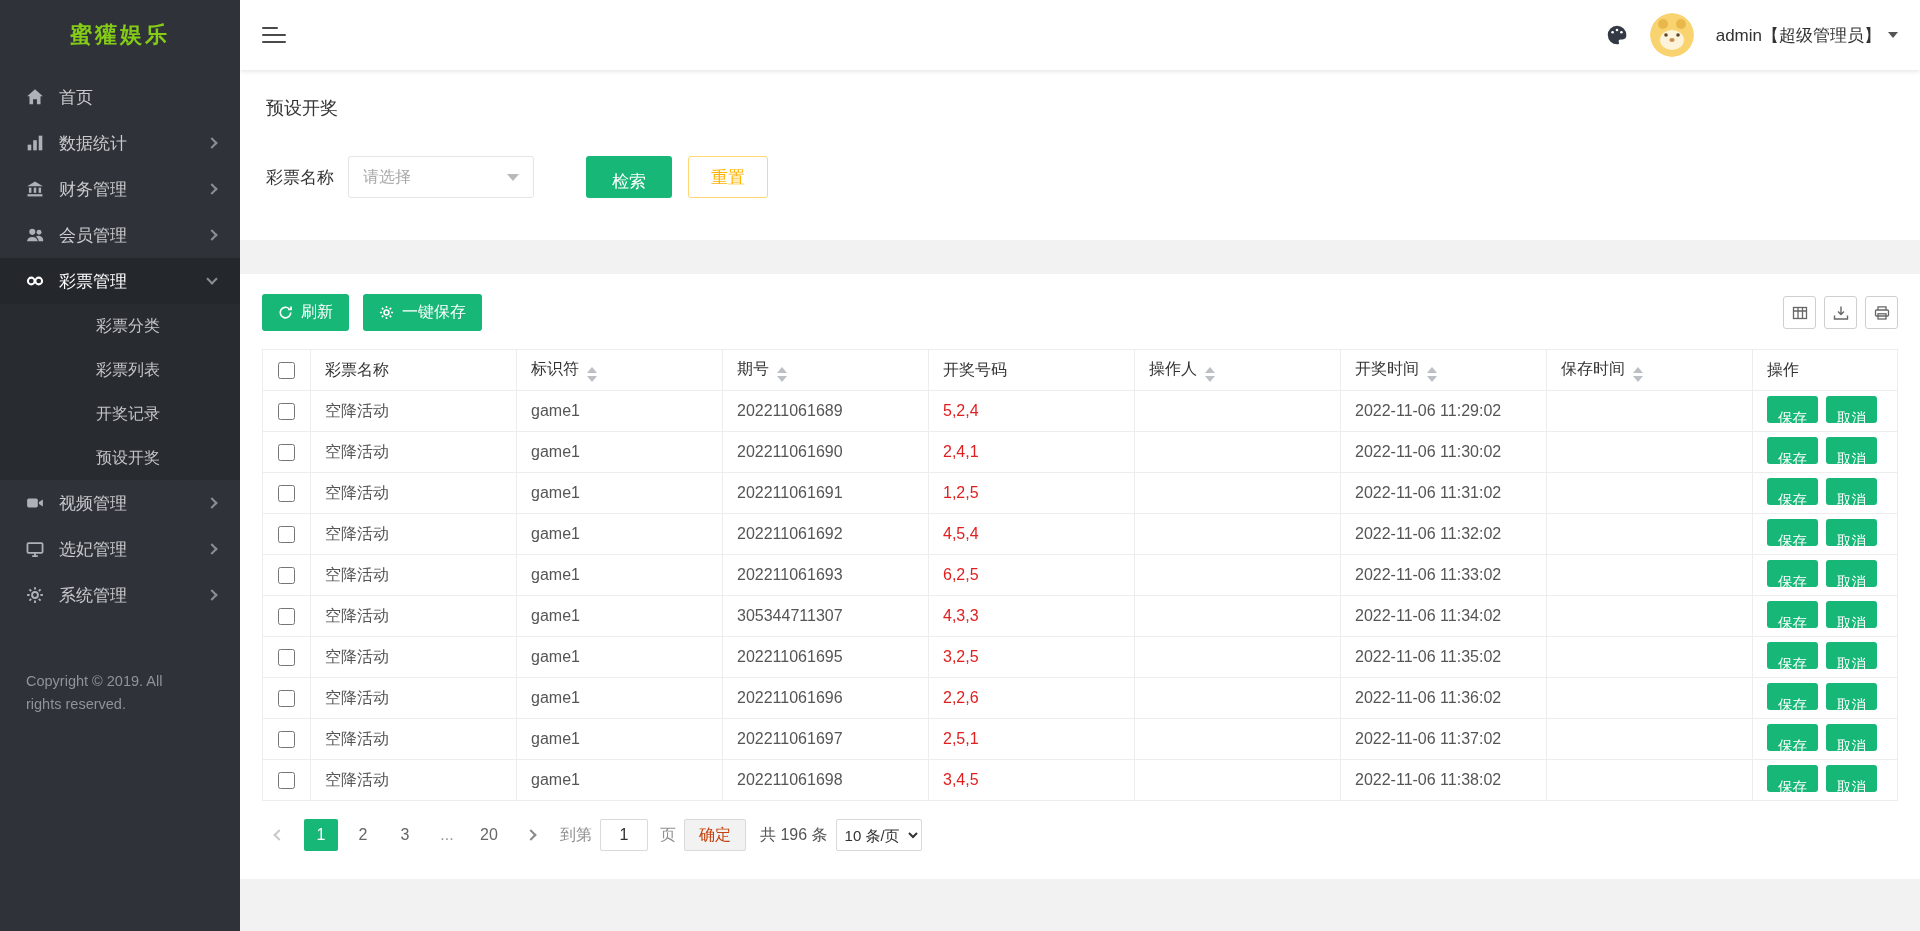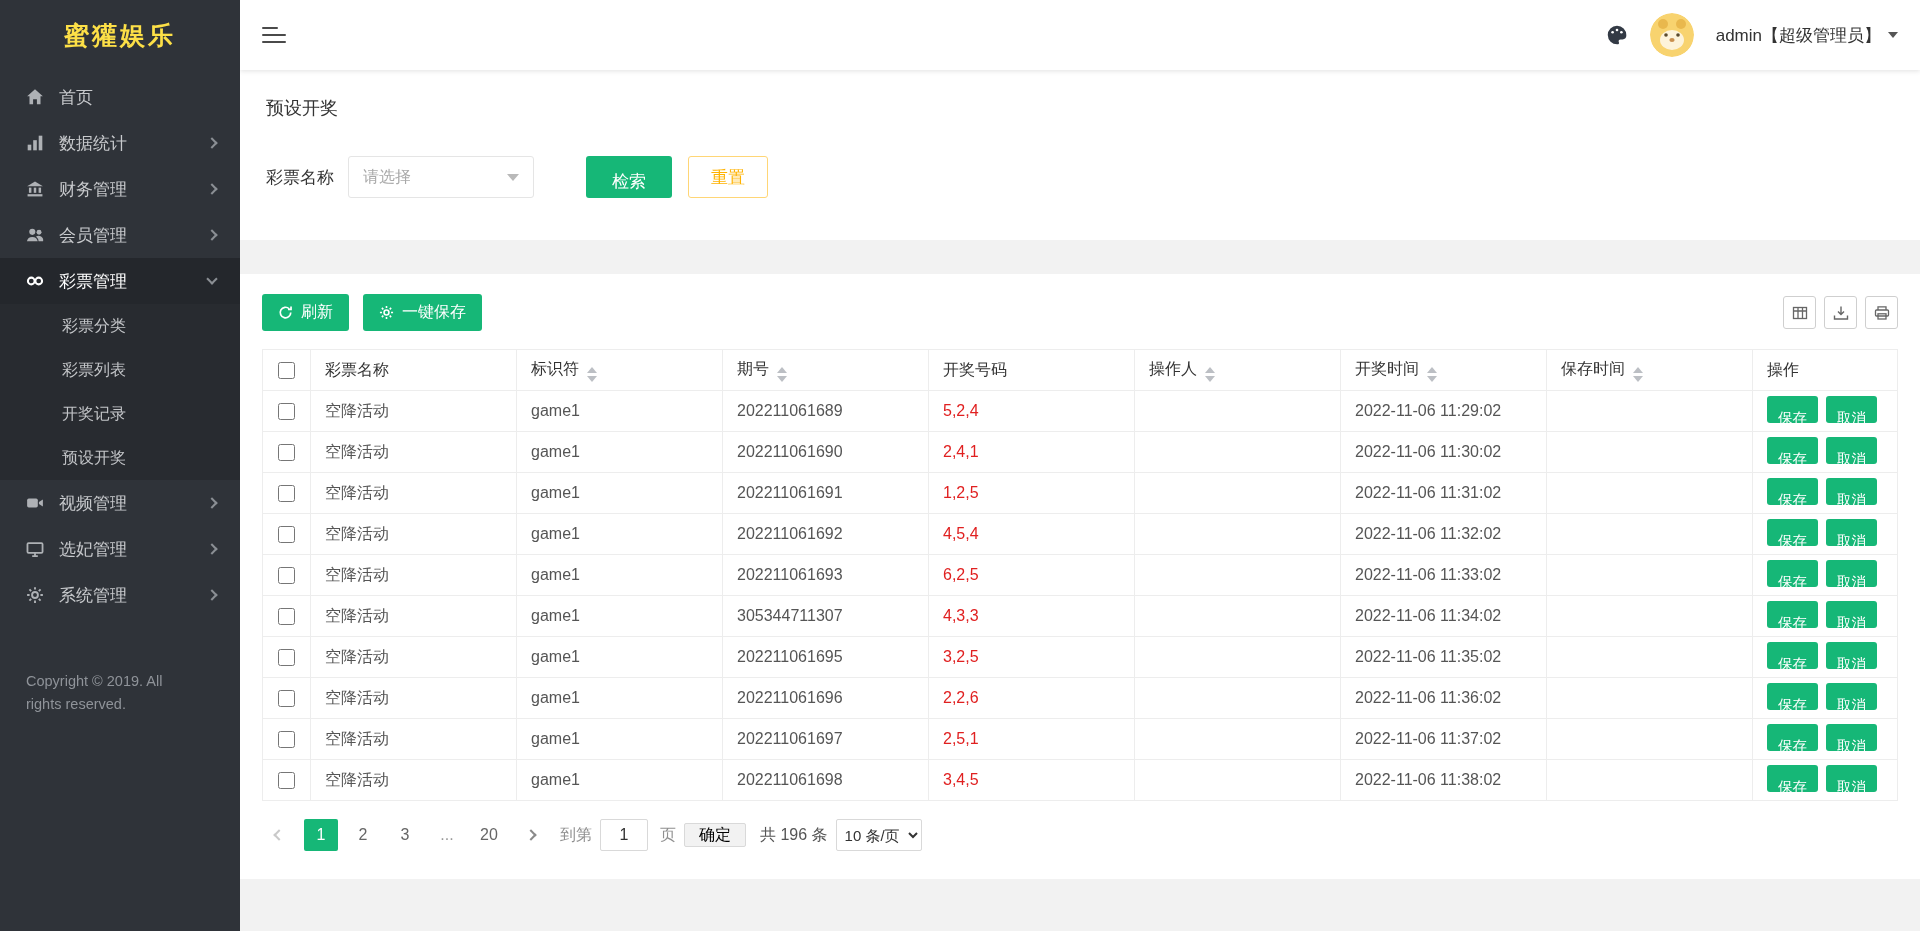--- a/index.html
+++ b/index.html
@@ -2,31 +2,31 @@
 <html><head>
 <meta charset="utf-8">
 <style>
   *{box-sizing:border-box;margin:0;padding:0}
   html,body{width:100%;height:100%}
   body{font-family:"Liberation Sans","DejaVu Sans",sans-serif;background:#f2f2f2;color:#333;font-size:16px;overflow:hidden}
   .app{display:flex;width:1920px;height:931px}
 
   
   .sidebar{width:240px;background:#2f3339;color:#c8cacd;flex-shrink:0;display:flex;flex-direction:column}
-  .brand{height:70px;display:flex;align-items:center;justify-content:center;color:#fde047;font-size:25px;font-weight:bold;letter-spacing:3px;flex-shrink:0}
+  .brand{height:70px;display:flex;align-items:center;justify-content:center;color:#84cc16;font-size:22px;font-weight:bold;letter-spacing:3px;flex-shrink:0}
   .menu{margin-top:4px}
   .menu-item{height:46px;display:flex;align-items:center;padding:0 24px;cursor:pointer;font-size:17px;color:#c8cacd}
   .menu-item .mi{width:22px;height:20px;margin-right:13px;display:flex;align-items:center;justify-content:center;color:#aeb1b5}
   .menu-item.active{background:#24272c;color:#fff}
   .menu-item.active .mi{color:#fff}
   .menu-item .lbl{flex:1;white-space:nowrap}
   .chev{width:8px;height:8px;border-right:2px solid #8b8f94;border-bottom:2px solid #8b8f94;transform:rotate(-45deg);margin-left:auto;flex-shrink:0}
   .chev.down{transform:rotate(45deg);margin-top:-4px}
   .submenu{background:rgba(0,0,0,.14)}
-  .submenu .menu-item{height:44px;padding-left:62px;font-size:16px;color:#c2c4c7}
+  .submenu .menu-item{height:44px;padding-left:96px;font-size:16px;color:#c2c4c7}
   .copyright{margin-top:52px;padding:0 26px;font-size:14.5px;color:#8f9399;line-height:1.6;max-width:215px}
 
   
   .content{flex:1;display:flex;flex-direction:column;overflow:hidden}
   .topbar{height:70px;background:#fff;display:flex;align-items:center;padding:0 22px;box-shadow:0 1px 5px rgba(0,0,0,.12);position:relative;z-index:5;flex-shrink:0}
   .hamburger{width:24px;cursor:pointer}
   .hamburger span{display:block;height:2.5px;background:#4a4a4a;margin:4.5px 0;border-radius:1px}
   .hamburger span:nth-child(1){width:65%}
   .top-right{margin-left:auto;display:flex;align-items:center;gap:22px}
   .theme-btn{cursor:pointer;display:flex;align-items:center}
@@ -73,21 +73,21 @@
 
   
   .pager{display:flex;align-items:center;margin-top:18px;font-size:16px;color:#666;gap:8px}
   .pg{min-width:34px;height:32px;display:inline-flex;align-items:center;justify-content:center;cursor:pointer;border-radius:2px;padding:0 8px}
   .pg.active{background:#16b777;color:#fff}
   .pg.dots{cursor:default;color:#999}
   .pchev{display:inline-block;width:8px;height:8px;border-left:2px solid #c9c9c9;border-bottom:2px solid #c9c9c9;transform:rotate(45deg)}
   .pchev.right{border-color:#8a8a8a;transform:rotate(-135deg)}
   .pager-text{color:#909090;margin-left:4px}
   .goto-input{width:48px;height:32px;border:1px solid #d9d9d9;border-radius:2px;text-align:center;font-size:16px;color:#333;font-family:inherit}
-  .btn-confirm{height:24px;padding:0 14px;background:#f2f2f2;border:1px solid #d9d9d9;border-radius:2px;color:#000000;font-size:16px;cursor:pointer;font-family:inherit}
+  .btn-confirm{height:32px;padding:0 14px;background:#f2f2f2;border:1px solid #d9d9d9;border-radius:2px;color:#c2410c;font-size:16px;cursor:pointer;font-family:inherit}
   .pager-total{color:#555;margin-left:6px}
   .size-select{height:32px;border:1px solid #d9d9d9;border-radius:2px;font-size:15px;color:#333;background:#fff;padding:0 4px;font-family:inherit}
 </style>
 </head>
 <body>
 
 <div class="app">
 
   <aside class="sidebar">
     <div class="brand">蜜獾娱乐</div>

